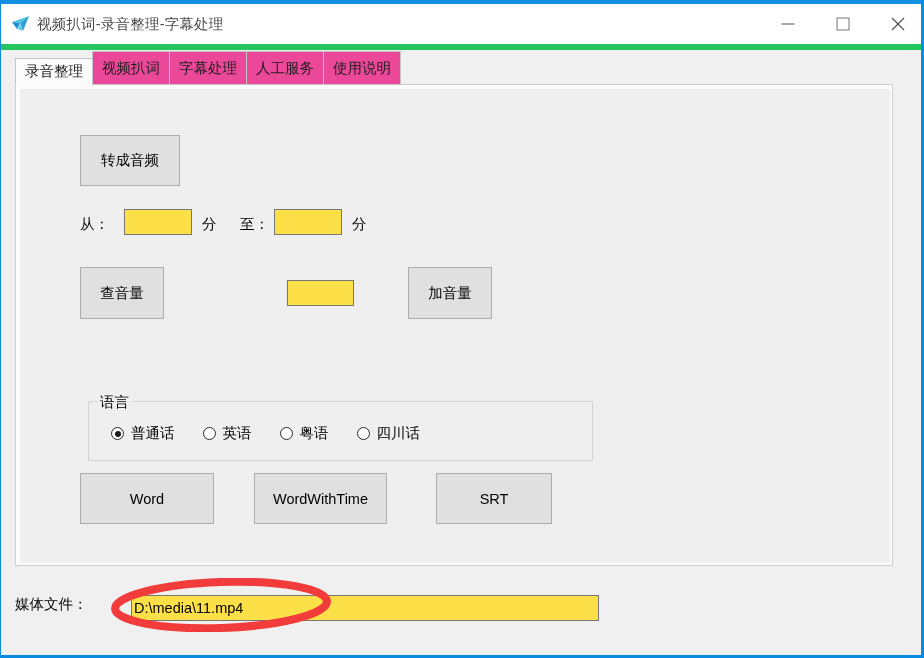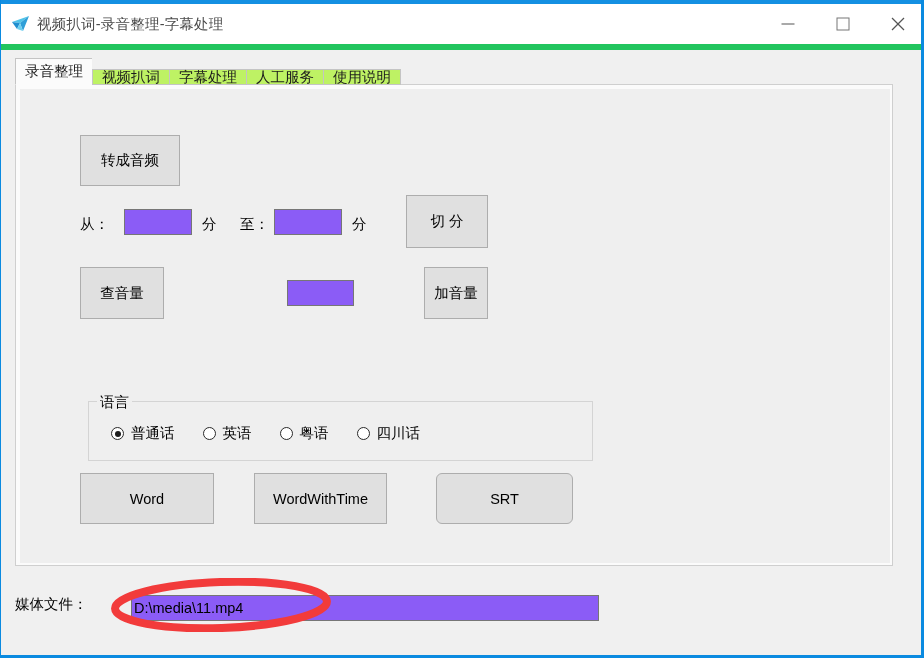--- a/index.html
+++ b/index.html
@@ -94,28 +94,28 @@
   .tabstrip {
     position: absolute;
     left: 14px;
     top: 58px;
     display: flex;
     align-items: flex-end;
     height: 27px;
     z-index: 3;
   }
   .tab {
-    height: 16px;
+    height: 34px;
     padding: 0 9px;
     box-sizing: border-box;
     display: flex;
     align-items: center;
     font-size: 14.5px;
     color: #1c1c1c;
-    background: #bef264;
+    background: #ec4899;
     border: 1px solid #c4c4c4;
     border-right: none;
     white-space: nowrap;
     cursor: default;
   }
   .tab:last-child {
     border-right: 1px solid #c4c4c4;
     text-align: right;
   }
   .tab.active {
@@ -159,21 +159,21 @@
     font-family: "Liberation Sans", "DejaVu Sans", sans-serif;
     display: flex;
     align-items: center;
     justify-content: center;
     cursor: default;
     padding: 0;
   }
   .txt {
     position: absolute;
     box-sizing: border-box;
-    background: #8b5cf6;
+    background: #fde047;
     border: 1px solid #767676;
     font-size: 14.5px;
     font-family: "Liberation Sans", "DejaVu Sans", sans-serif;
     color: #000000;
     padding: 0 2px;
     outline: none;
   }
   .lbl {
     position: absolute;
     font-size: 14.5px;
@@ -328,25 +328,24 @@
       <button class="btn" style="left:60px; top:46px; width:100px; height:51px;">转成音频</button>
 
       <span class="lbl" style="left:60px; top:126px;">从：</span>
       <input class="txt" style="left: 104px; top: 120px; width: 68px; height: 26px;" value="">
       <span class="lbl" style="left:182px; top:126px;">分</span>
 
       <span class="lbl" style="left:220px; top:126px;">至：</span>
       <input class="txt" style="left: 254px; top: 120px; width: 68px; height: 26px;" value="">
       <span class="lbl" style="left:332px; top:126px;">分</span>
 
-      <button class="btn" style="left:386px; top:106px; width:82px; height:53px;">切 分</button>
 
       <button class="btn" style="left:60px; top:178px; width:84px; height:52px;">查音量</button>
       <input class="txt" style="left: 267px; top: 191px; width: 67px; height: 26px;" value="">
-      <button class="btn" style="left:404px; top:178px; width:64px; height:52px;">加音量</button>
+      <button class="btn" style="left:388px; top:178px; width:84px; height:52px;">加音量</button>
 
       <div class="groupbox" style="left:68px; top:274px; width:505px; height:60px;margin-top:38px;">
         <span class="groupbox-title">语言</span>
         <div class="radio-row">
           <label class="radio-item checked">
             <span class="radio-mark"></span>
             <span class="radio-label">普通话</span>
           </label>
           <label class="radio-item">
             <span class="radio-mark"></span>
@@ -358,21 +357,21 @@
           </label>
           <label class="radio-item">
             <span class="radio-mark"></span>
             <span class="radio-label">四川话</span>
           </label>
         </div>
       </div>
 
       <button class="btn" style="left:60px; top:384px; width:134px; height:51px;">Word</button>
       <button class="btn" style="left:234px; top:384px; width:133px; height:51px;">WordWithTime</button>
-      <button class="btn" style="left:416px; top:384px; width:137px; height:51px;border-radius:6px;">SRT</button>
+      <button class="btn" style="left:416px; top:384px; width:116px; height:51px;">SRT</button>
 
     </div>
   </div>
 
   <span class="media-label">媒体文件：</span>
   <input class="txt media-input" value="D:\media\11.mp4" style="">
 
   <span class="annot">
     <svg width="224" height="54" viewBox="0 0 224 54">
       <ellipse cx="112" cy="27" rx="106" ry="23" fill="none" stroke="#f23b3b" stroke-width="8" transform="rotate(-2 112 27)"></ellipse>

